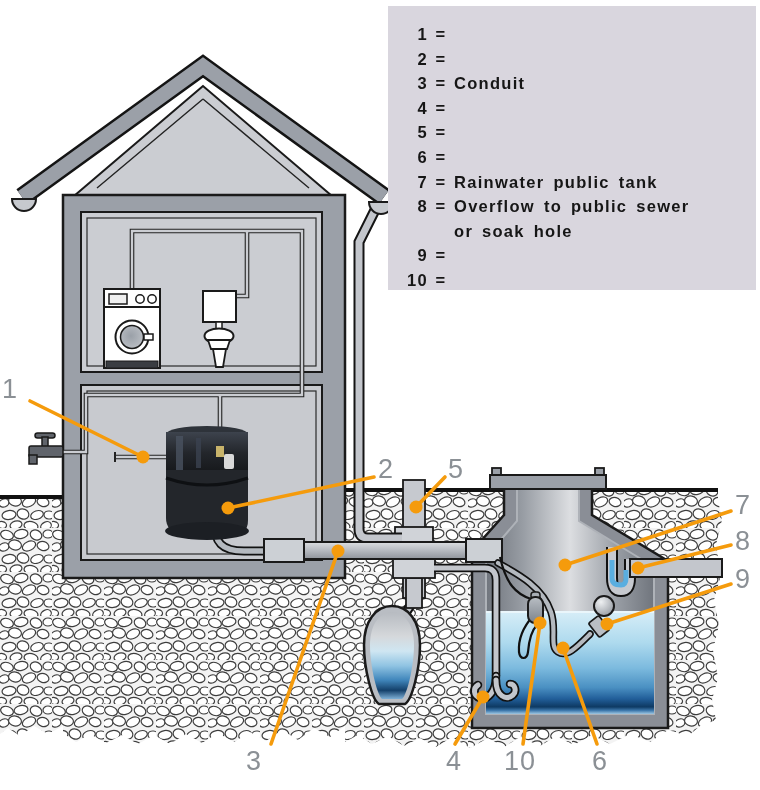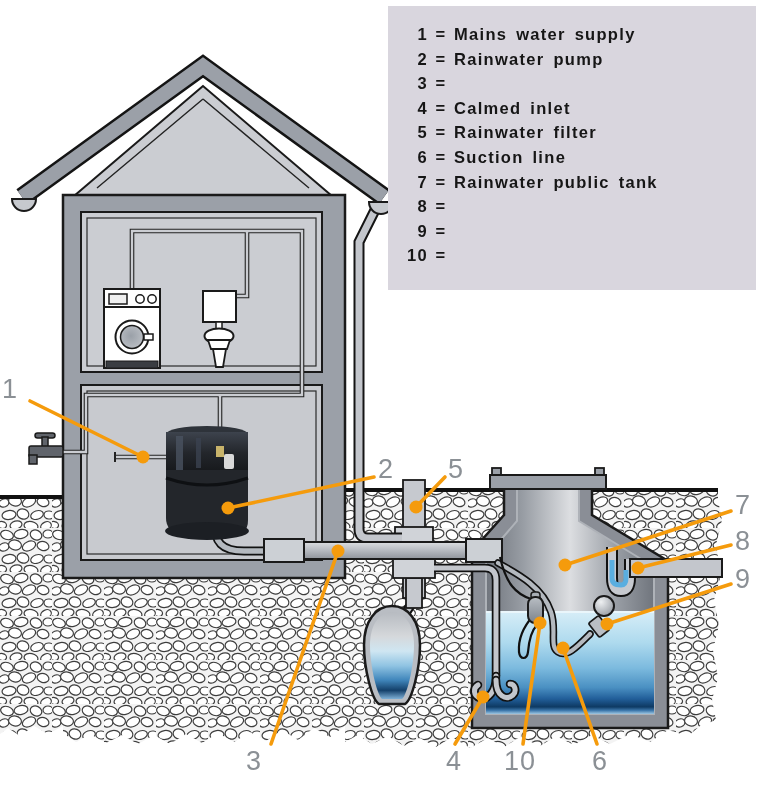--- a/index.html
+++ b/index.html
@@ -281,55 +281,51 @@
       <circle cx="638" cy="568" r="6.5"></circle>
           <circle cx="607" cy="624" r="6.5"></circle>
     </g>
   </g>
 </svg>
 
 <div id="legend">
   <div class="lrow">
     <span class="lnum">1</span>
     <span class="leq">=</span>
-    <span>Mains water supply</span>
   </div>
   <div class="lrow">
     <span class="lnum">2</span>
     <span class="leq">=</span>
-    <span>Rainwater pump</span>
   </div>
   <div class="lrow">
     <span class="lnum">3</span>
     <span class="leq">=</span>
+    <span>Conduit</span>
   </div>
   <div class="lrow">
     <span class="lnum">4</span>
     <span class="leq">=</span>
-    <span>Calmed inlet</span>
   </div>
   <div class="lrow">
     <span class="lnum">5</span>
     <span class="leq">=</span>
-    <span>Rainwater filter</span>
   </div>
   <div class="lrow">
     <span class="lnum">6</span>
     <span class="leq">=</span>
-    <span>Suction line</span>
   </div>
   <div class="lrow">
     <span class="lnum">7</span>
     <span class="leq">=</span>
     <span>Rainwater public tank</span>
   </div>
   <div class="lrow">
     <span class="lnum">8</span>
     <span class="leq">=</span>
-    <span></span>
+    <span><span>Overflow to public sewer</span><span class="llabel2">or soak hole</span></span>
   </div>
   <div class="lrow">
     <span class="lnum">9</span>
     <span class="leq">=</span>
   </div>
   <div class="lrow">
     <span class="lnum">10</span>
     <span class="leq">=</span>
   </div>
 </div>

